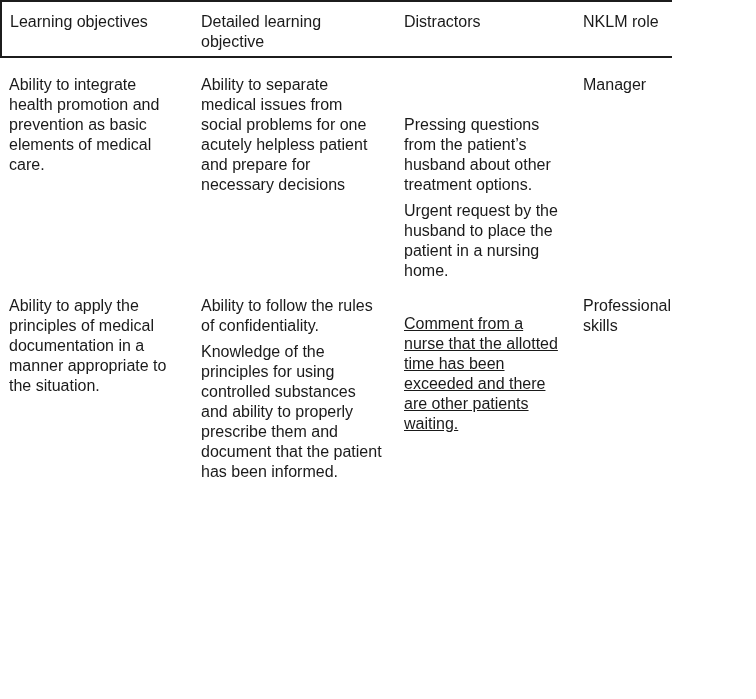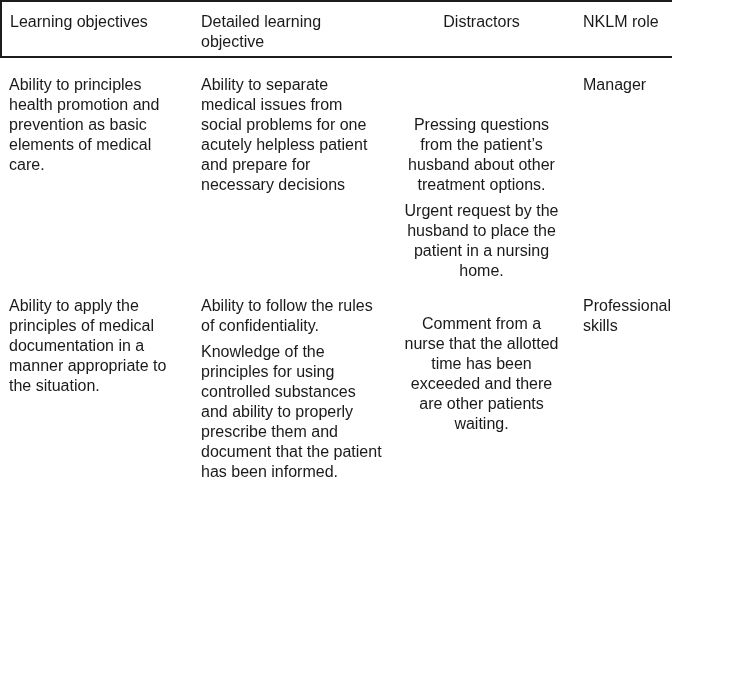--- a/index.html
+++ b/index.html
@@ -28,42 +28,42 @@
     padding: 0 0 0 8px;
   }
   
   col.col1 { width: 192px; }
   col.col2 { width: 203px; }
   col.col3 { width: 179px; }
   col.col4 { width: 182px; }
   
   .c1 { padding-right: 20px; }
   .c2 { padding-right: 12px; }
-  .c3 { padding-right: 16px; text-align: center; }
+  .c3 { padding-right: 16px; }
   .c4 { padding-right: 24px; }
   
   thead th {
     border-top: 2px solid #1c1c1c;
     border-bottom: 2px solid #1c1c1c;
     padding-top: 10px;
     padding-bottom: 4px;
   }
   thead th:first-child { border-left: 2px solid #1c1c1c; }
   thead th:last-child  { border-right: 2px solid #1c1c1c; }
   
   tr.r1 td { padding-top: 10px; }
   tr.r2 td { padding-top: 17px; }
   tr.r3 td { padding-top: 15px; }
   tr.r4 td { padding-top: 18px; border-bottom: 2px solid #1c1c1c; }
   
   td p { margin: 0 0 6px 0; }
   td p:last-child { margin-bottom: 0; }
   
   td.offset-28 p:first-child { margin-top: 40px; }
-  td.offset-18 p:first-child { margin-top: 18px; }
+  td.offset-18 p:first-child { margin-top: 18px; text-decoration: underline; }
 </style>
 </head>
 <body>
 
 <div class="page">
   <table class="objectives-table">
     <colgroup>
       <col class="col1">
         <col class="col2">
         <col class="col3">
@@ -75,21 +75,21 @@
         <th class="c2">Detailed learning objective</th>
         <th class="c3">Distractors</th>
         <th class="c4">NKLM role</th>
       </tr>
     </thead>
     <tbody>
 
 
       <tr class="r2">
         <td class="c1">
-          <p>Ability to principles health promotion and prevention as basic elements of medical care.</p>
+          <p>Ability to integrate health promotion and prevention as basic elements of medical care.</p>
         </td>
         <td class="c2">
           <p>Ability to separate medical issues from social problems for one acutely helpless patient and prepare for necessary decisions</p>
         </td>
         <td class="c3 offset-28">
           <p>Pressing questions from the patient’s husband about other treatment options.</p>
           <p>Urgent request by the husband to place the patient in a nursing home.</p>
         </td>
         <td class="c4">
           <p>Manager</p>

